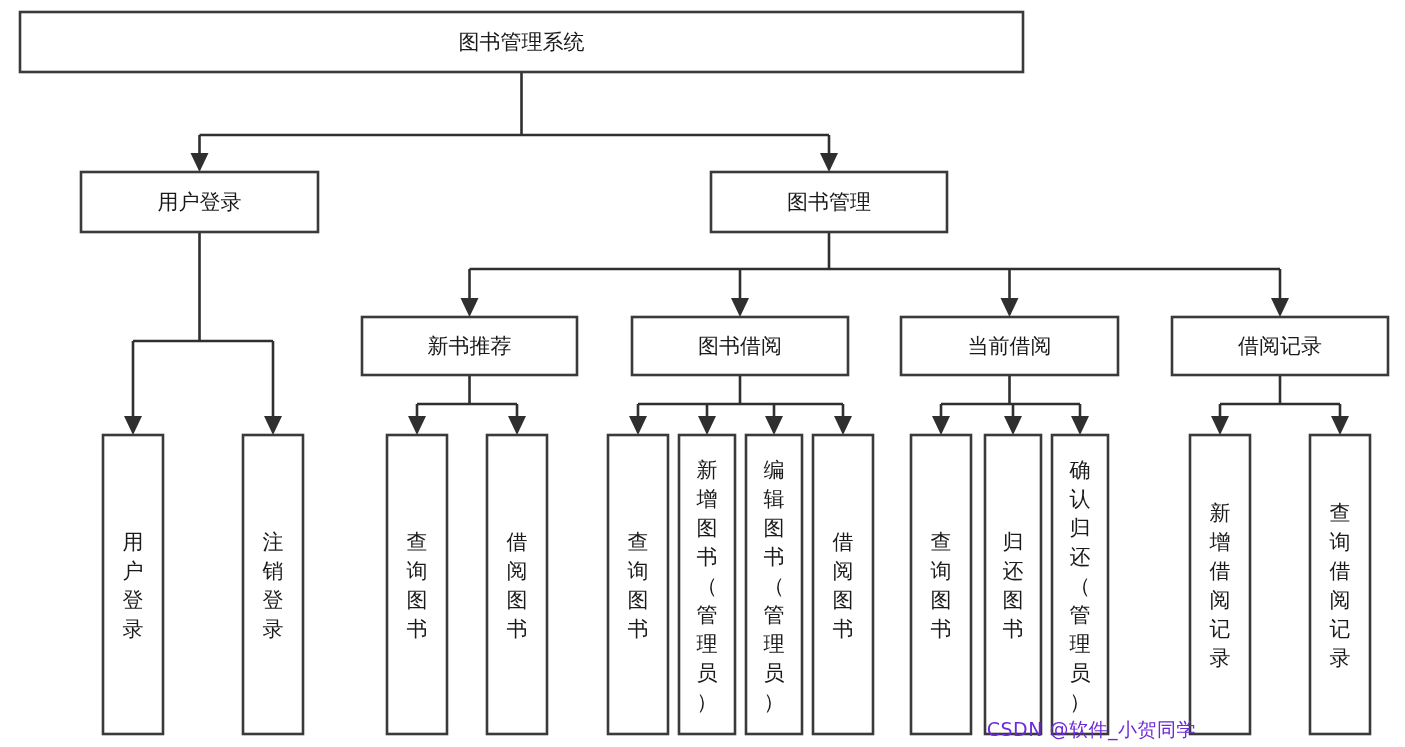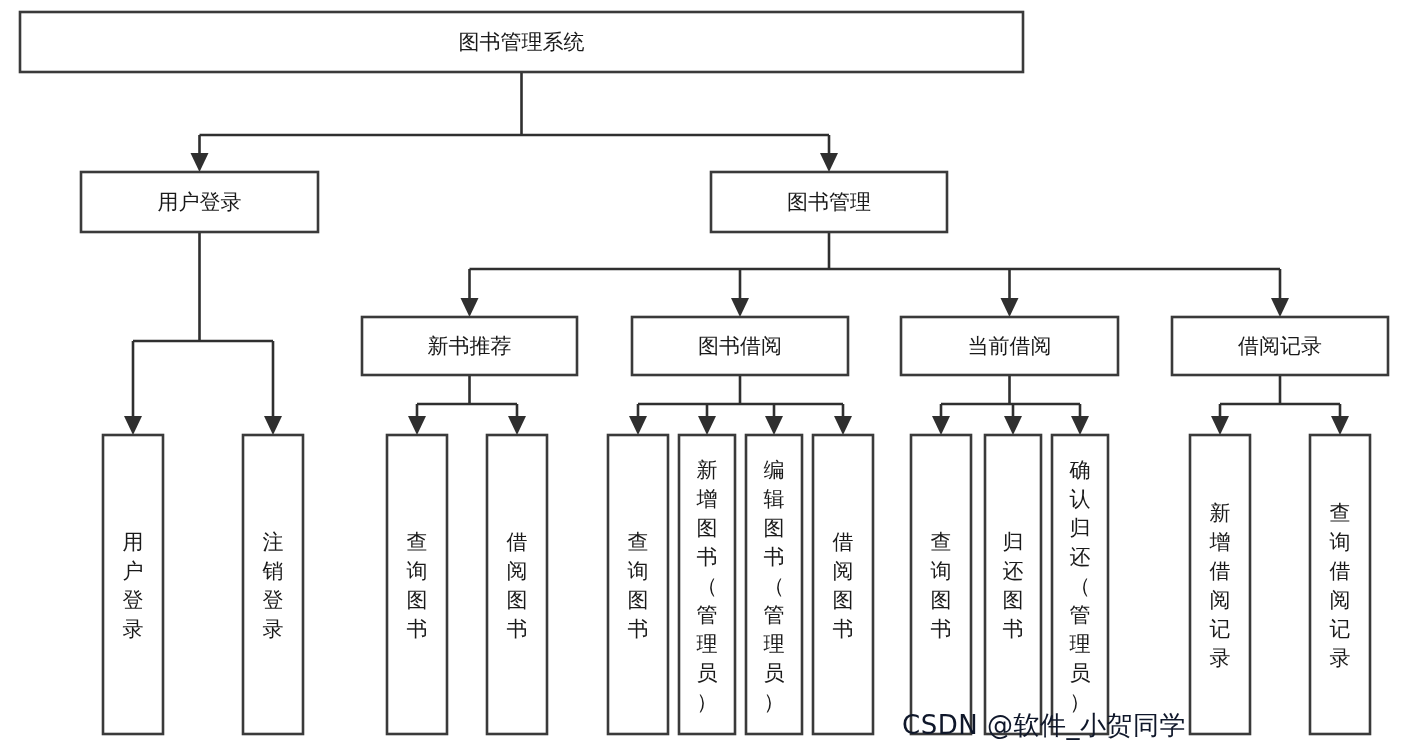--- a/index.html
+++ b/index.html
@@ -49,25 +49,25 @@
     stroke-width: 2.6;
     fill: none;
     stroke-linecap: butt;
   }
   .arrow-head {
     fill: #2f2f2f;
     stroke: none;
   }
   .watermark {
     position: absolute;
-    right: 16px;
+    right: 6px;
     bottom: 4px;
     font-family: "DejaVu Sans", "Liberation Sans", sans-serif;
-    font-size: 26px;
-    color: #0f172a;
+    font-size: 19px;
+    color: #6d28d9;
     letter-spacing: 0.5px;
     white-space: nowrap;
     user-select: none;
   }
 </style>
 </head>
 <body>
 
 <div id="diagram-root">
   <svg class="flow" viewBox="0 0 1405 747" xmlns="http://www.w3.org/2000/svg">

